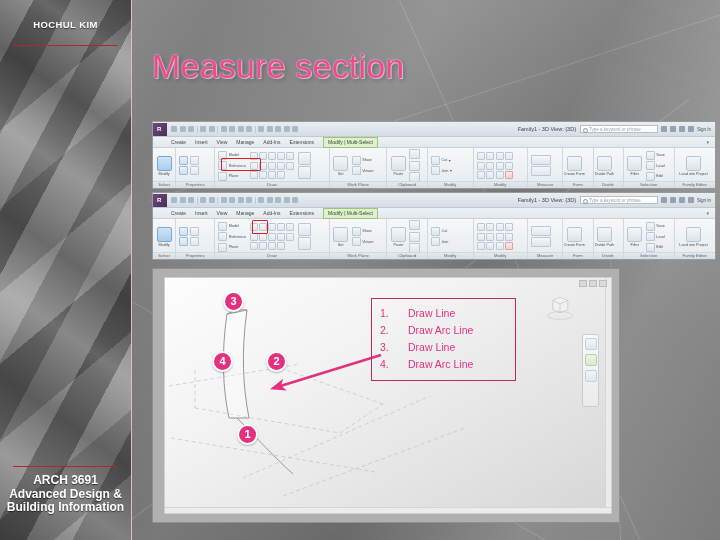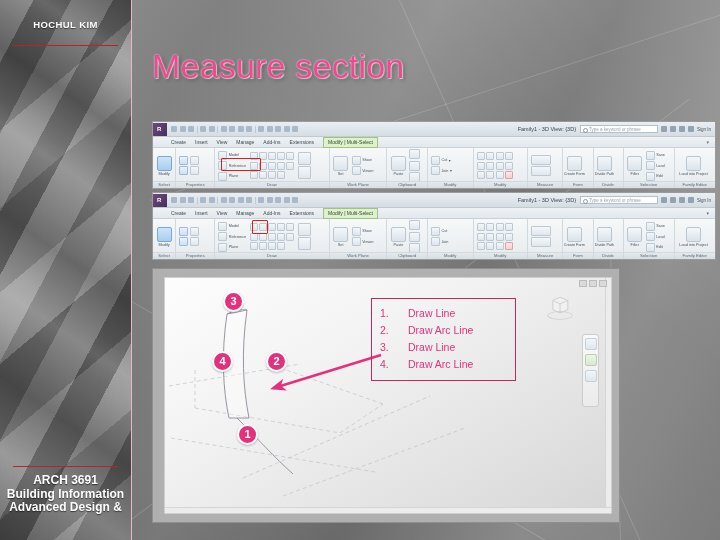--- a/index.html
+++ b/index.html
@@ -478,22 +478,22 @@
   <div id="sidebar">
     <div class="side-art"></div>
     <div class="side-inner">
       <div id="sidebar-author">HOCHUL KIM</div>
       <div class="rule-top"></div>
 
 
       <div class="rule-bottom"></div>
       <div id="sidebar-footer">
         <div>ARCH 3691</div>
+        <div>Advanced Design &amp;</div>
         <div>Building Information</div>
-        <div>Advanced Design &amp;</div>
       </div>
     </div>
   </div>
 
   <div id="slide-title">Measure section</div>
 
   <div id="ribbon1" class="revit-shot">
 
     <div class="rv-titlebar">
       <div class="rv-logo"></div>

